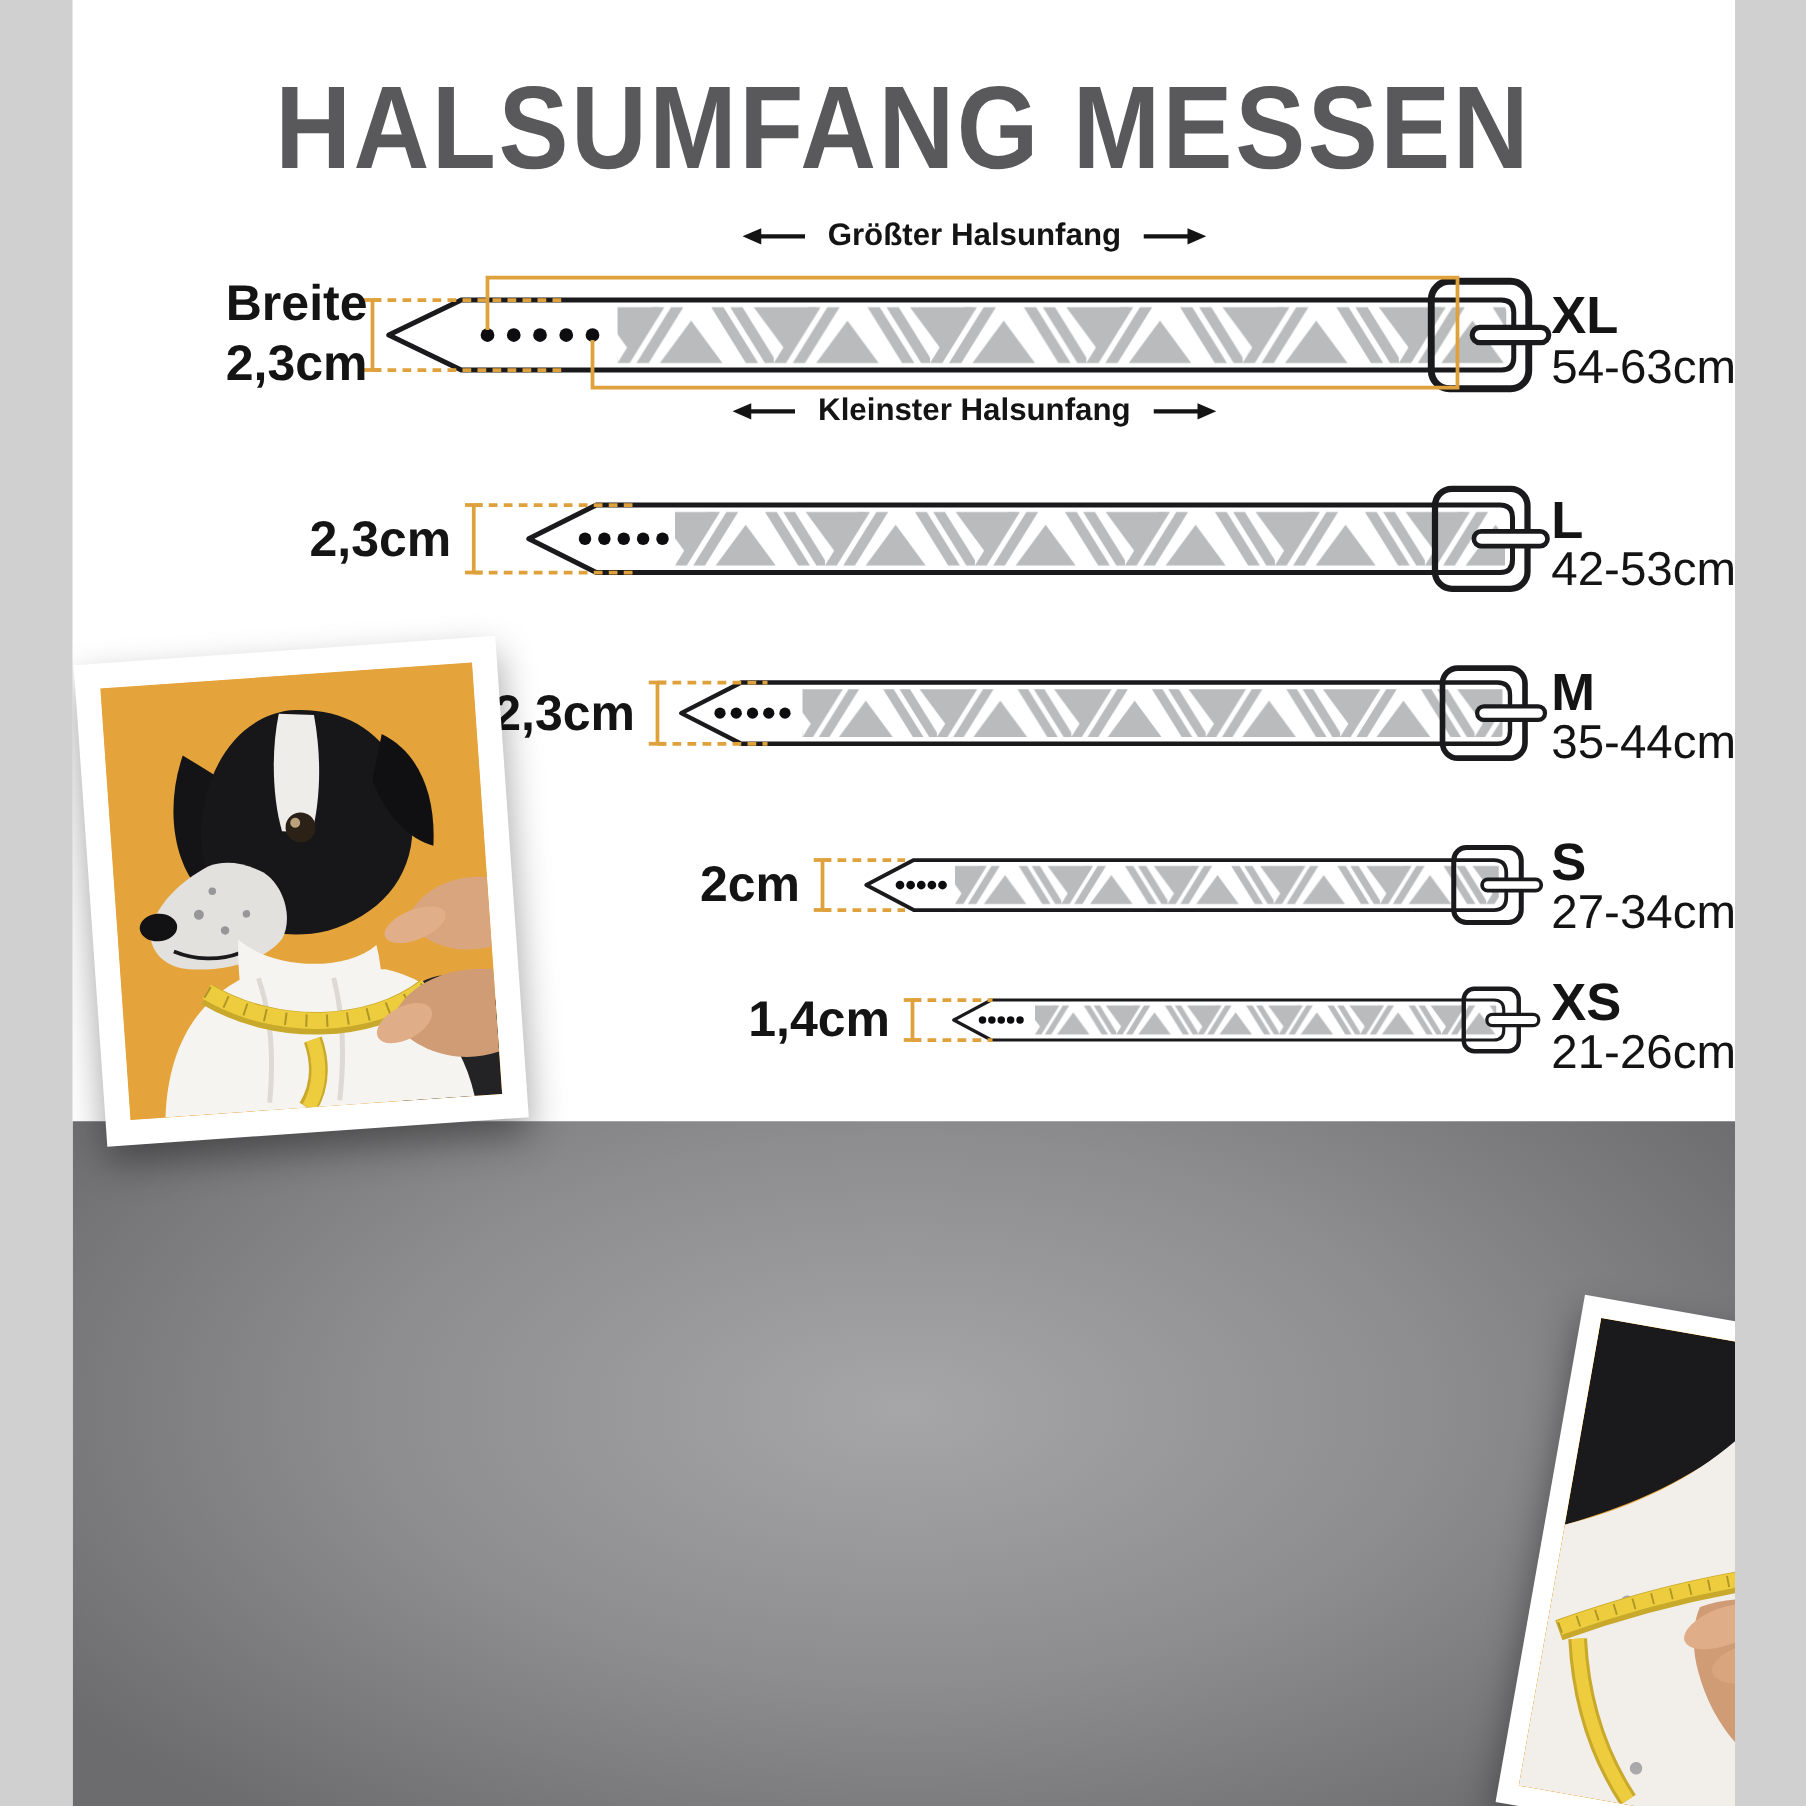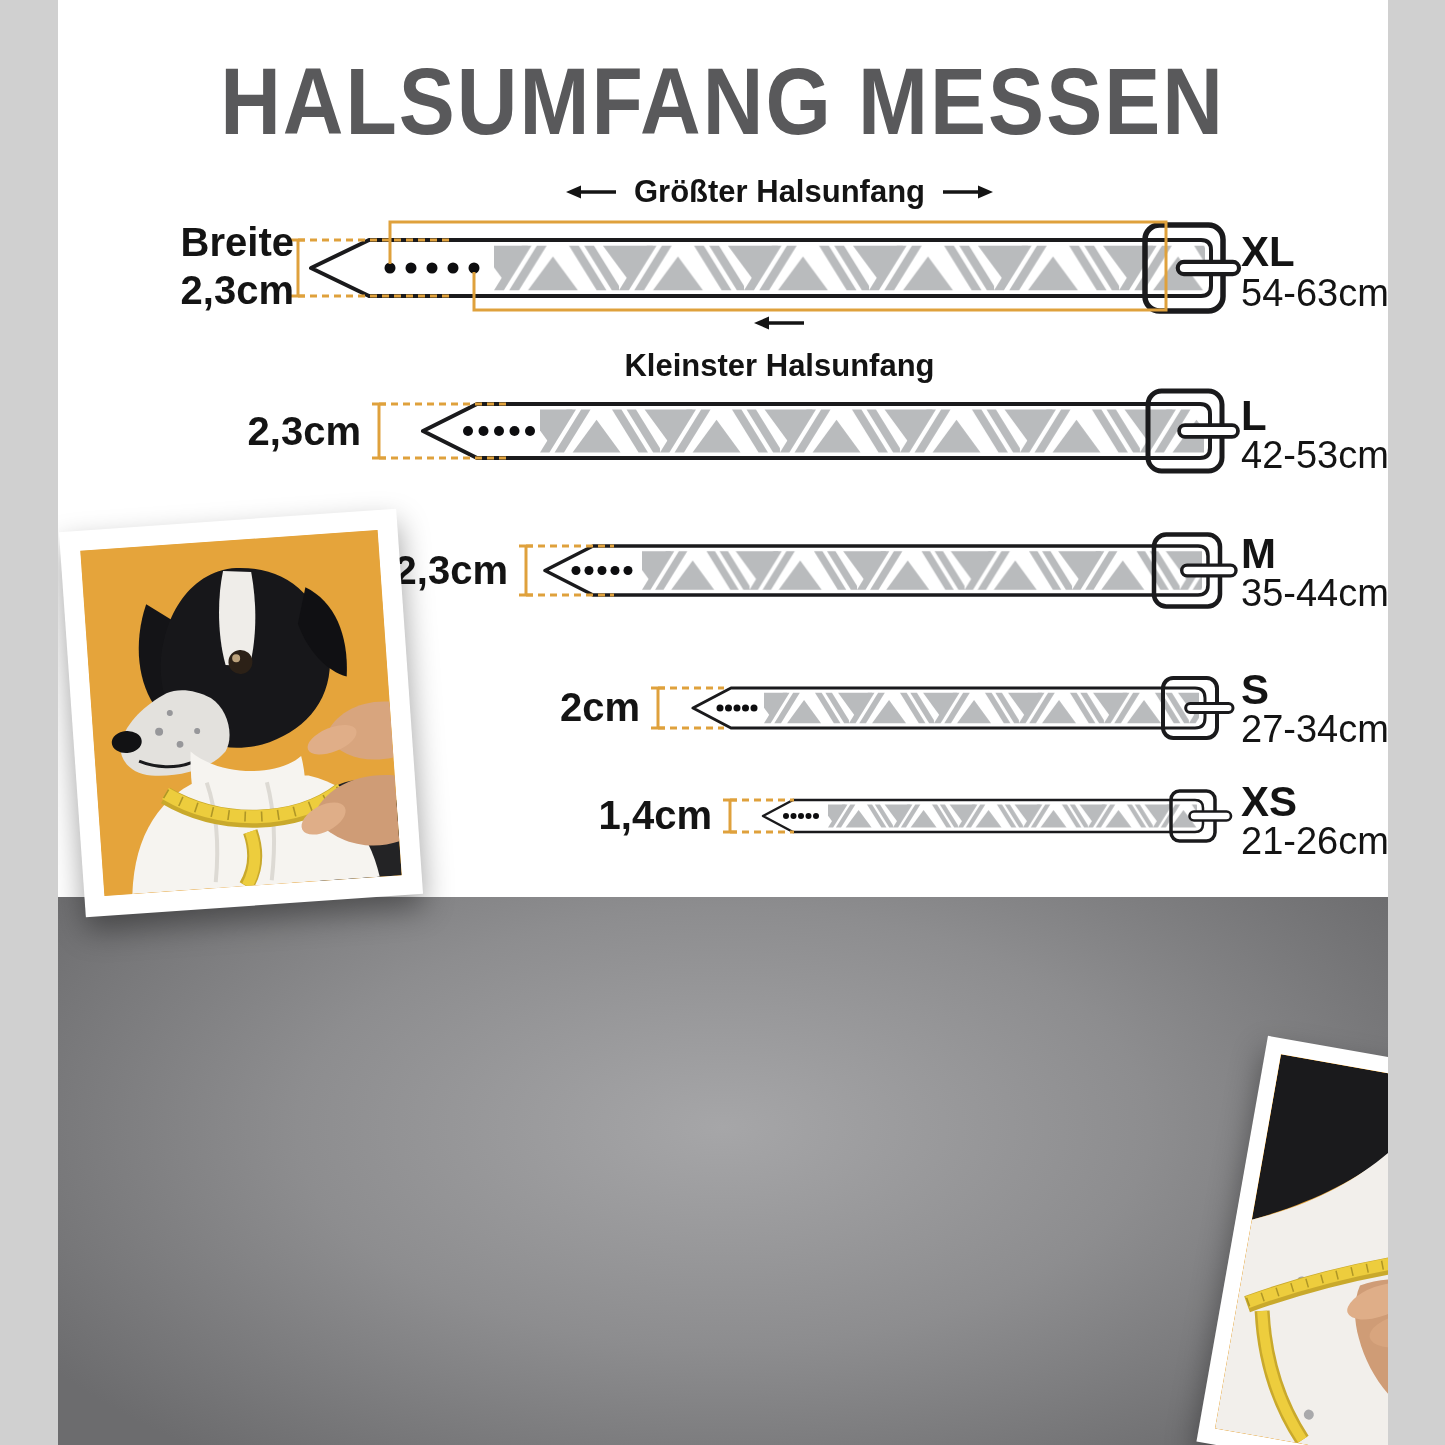--- a/index.html
+++ b/index.html
@@ -11,24 +11,24 @@
   
   .page-title{
     position:absolute;top:48px;left:0;width:100%;
     text-align:center;font-size:84px;font-weight:700;color:#59595b;
     letter-spacing:2px;transform:scale(1,1.12);transform-origin:top center;
     white-space:nowrap;
   }
   .arrow-row{
     position:absolute;left:462px;width:520px;display:flex;
     align-items:center;justify-content:center;gap:16px;
-    font-size:31px;font-weight:700;color:#141414;white-space:nowrap;
+    font-size:25px;font-weight:700;color:#141414;white-space:nowrap;
   }
   .arrow-row.top{top:174px;}
-  .arrow-row.bottom{top:314px;flex-direction:column;}
+  .arrow-row.bottom{top:314px;}
   #collar-svg{position:absolute;top:0;left:0;}
   svg text{font-family:"Liberation Sans", sans-serif;}
 
   
   .photo-card{
     position:absolute;background:#ffffff;
     box-shadow:0 14px 30px rgba(0,0,0,0.38);
   }
   .photo-card .photo-inner{position:absolute;overflow:hidden;background:#e5a43b;}
   .photo-left{left:14px;top:520px;width:338px;height:386px;transform:rotate(-4deg);z-index:6;}

